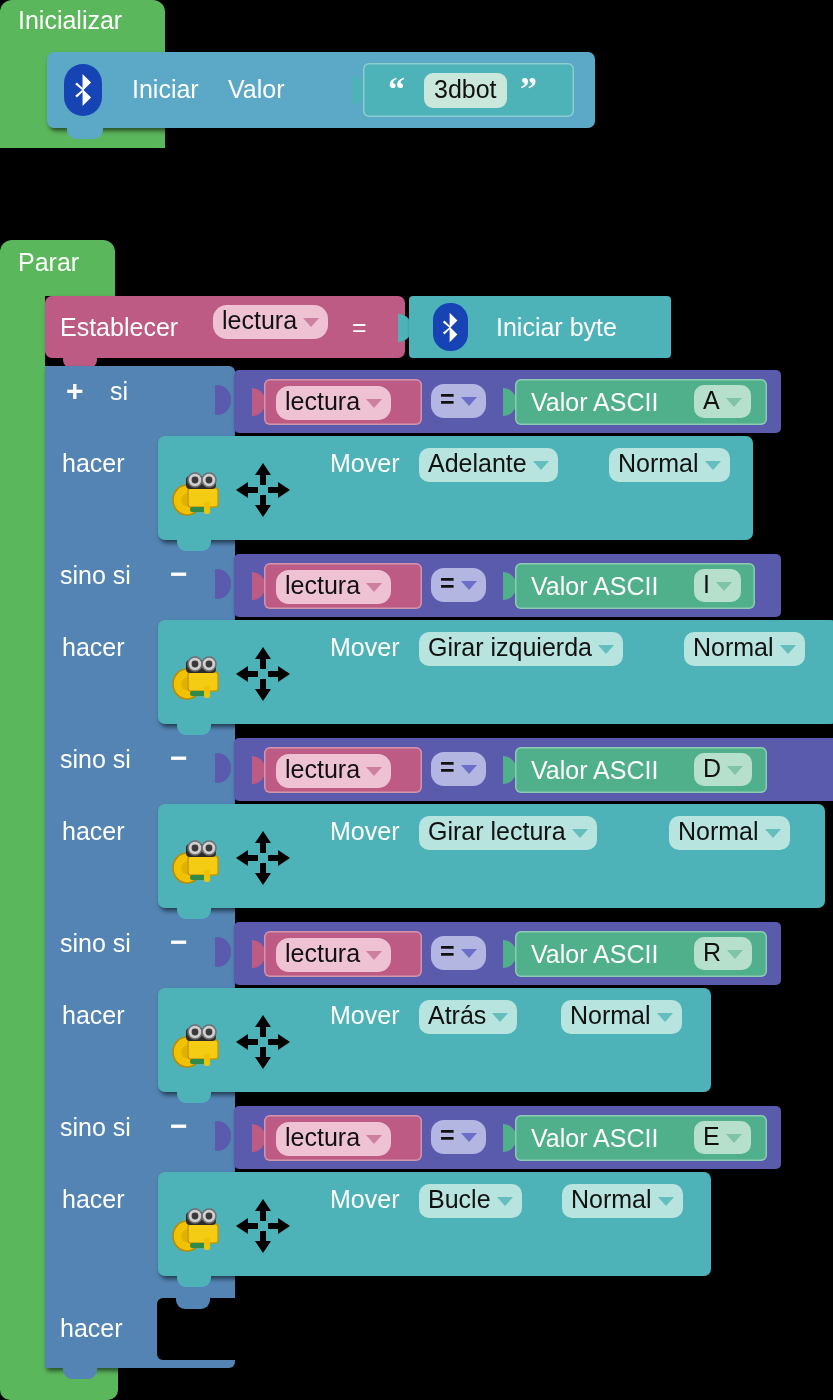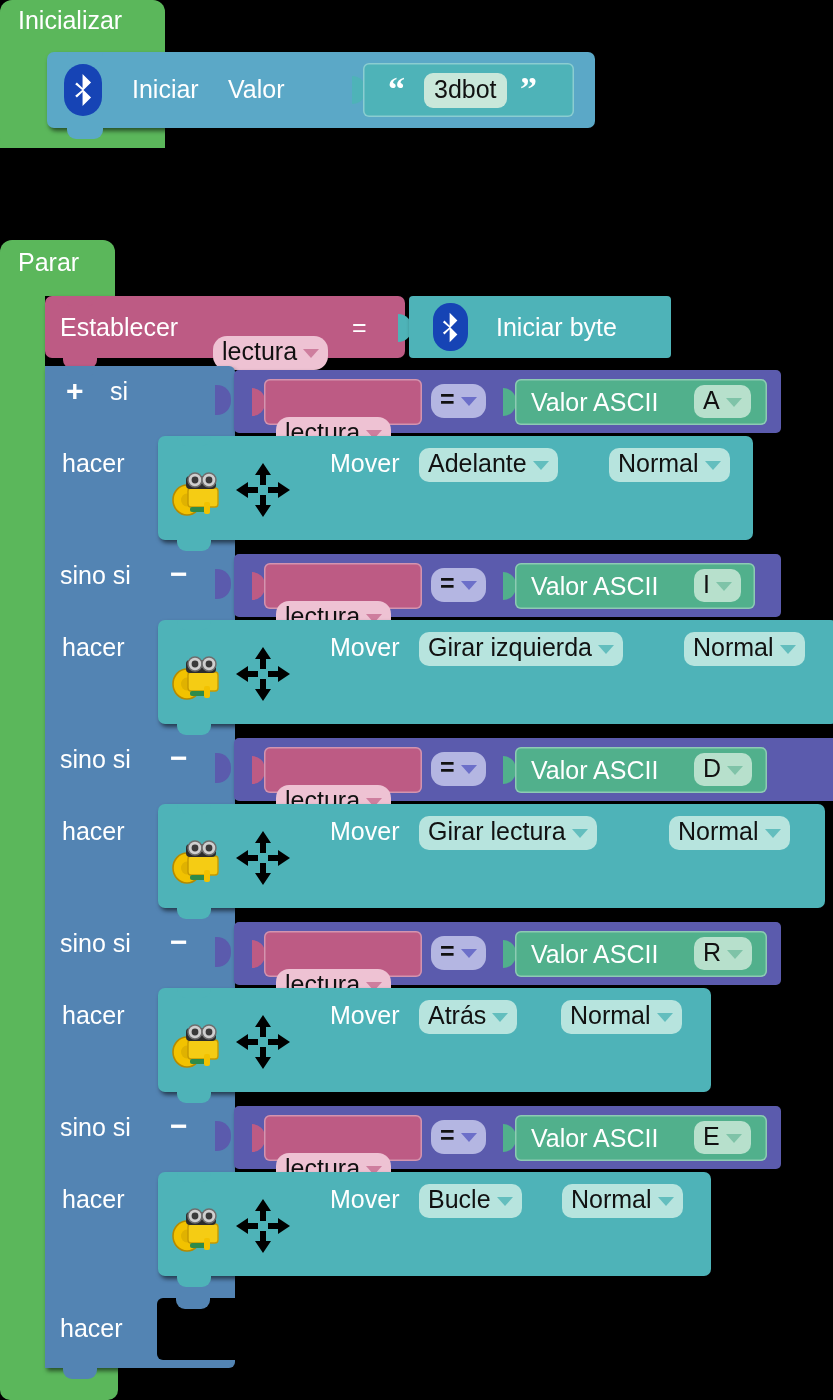--- a/index.html
+++ b/index.html
@@ -34,21 +34,21 @@
 
   
   .fld{
     position:absolute;display:flex;align-items:center;gap:6px;
     border-radius:13px;padding:2px 9px 3px 9px;box-sizing:border-box;
     font-size:25px;line-height:1;color:#111;white-space:nowrap;
     height:34px;
   }
   .fld .txt{position:relative;top:-1px;}
   .fld.light-teal{background:#B7E4DE;}
-  .fld.light-pink{background:#EDBBCE;margin-top:31px;}
+  .fld.light-pink{background:#EDBBCE;}
   .fld.light-lav{background:#B4B6E2;}
   .fld.light-grn{background:#B7E0CC;}
 
   .caret{
     width:0;height:0;border-left:8px solid transparent;border-right:8px solid transparent;
     display:inline-block;position:relative;top:1px;
   }
   .caret.teal{border-top:9px solid #63BEBE;background:none;}
   .caret.pink{border-top:9px solid #CE7E9E;background:none;}
   .caret.lav{border-top:9px solid #6C6FC9;background:none;}

